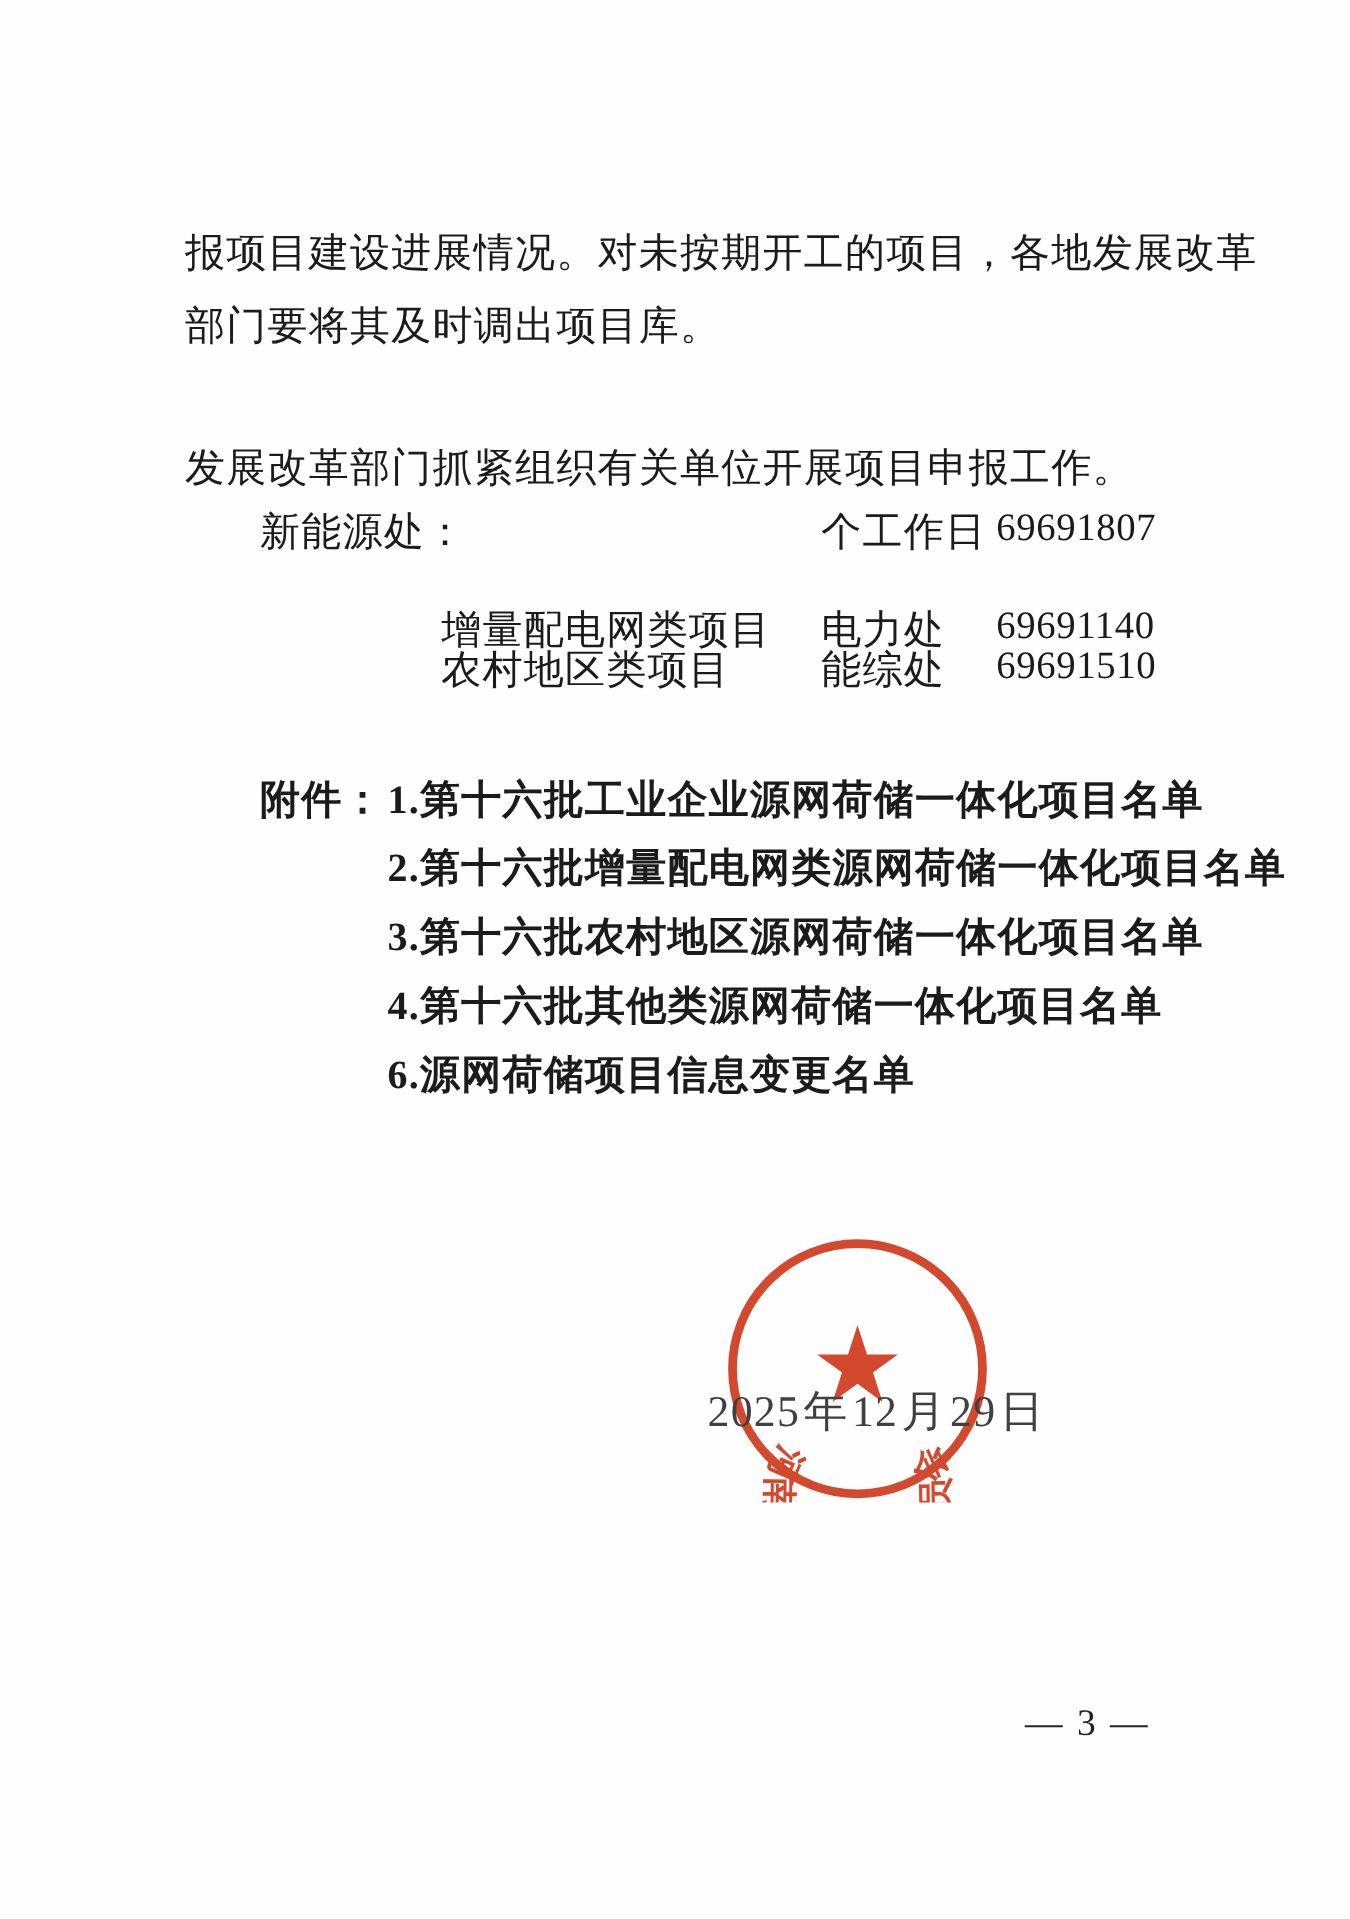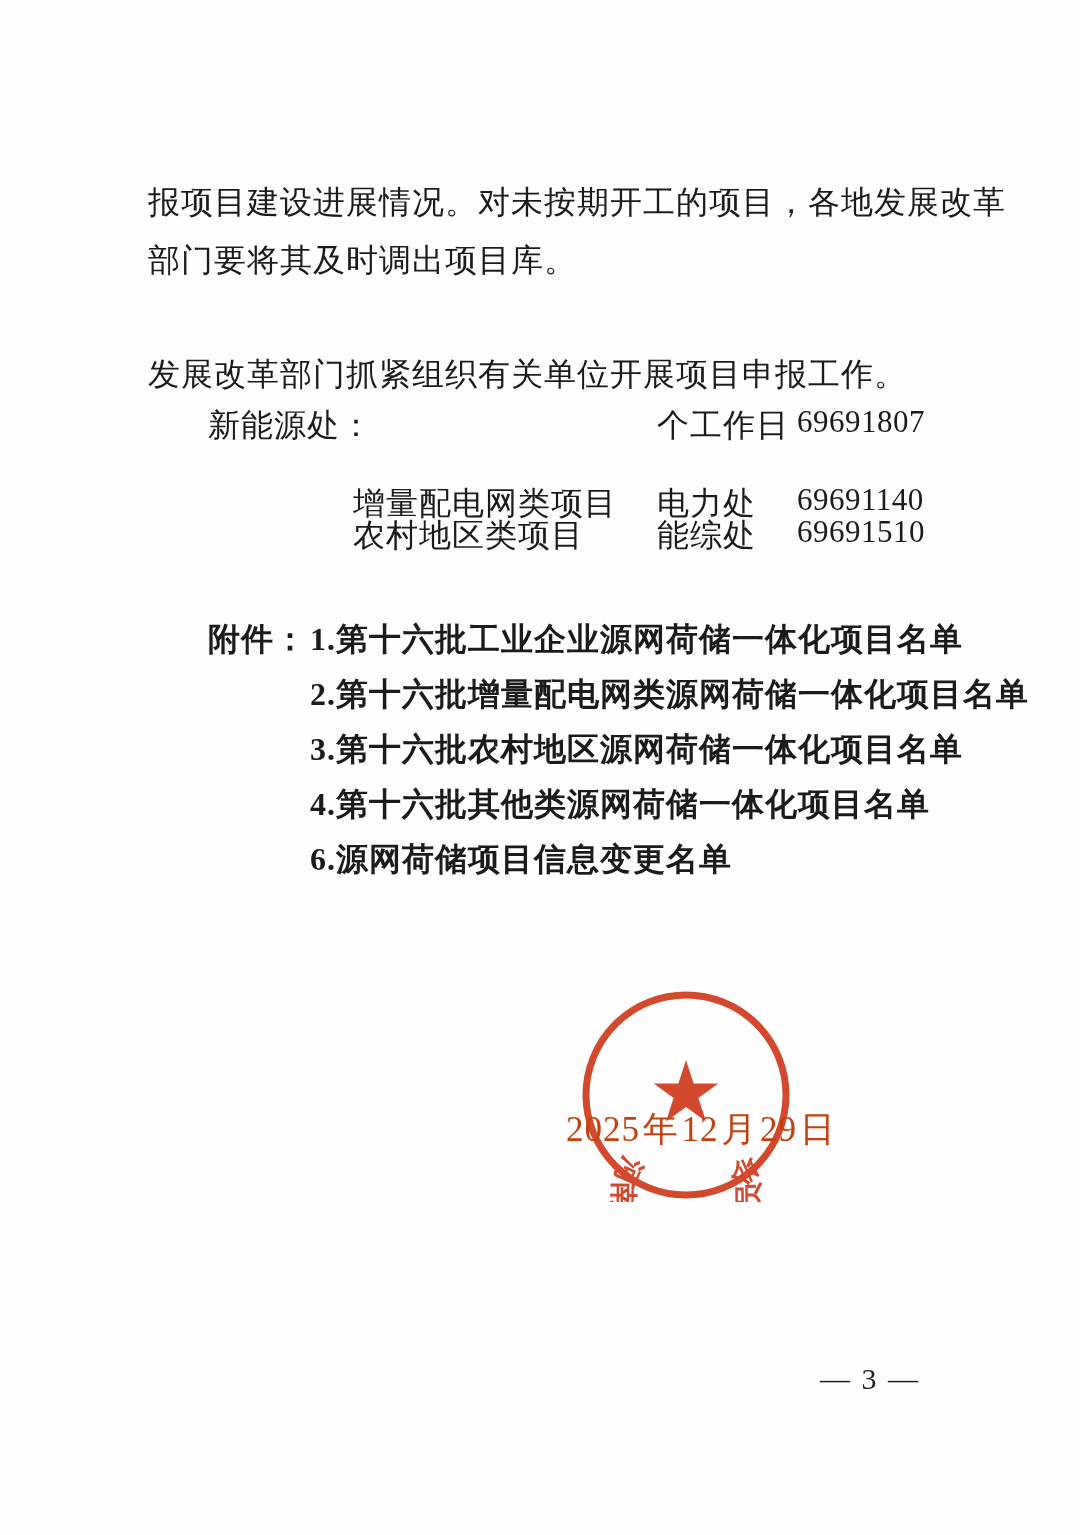--- a/index.html
+++ b/index.html
@@ -54,21 +54,21 @@
     font-family:"Liberation Serif","DejaVu Serif",serif;
     font-weight:bold;
     font-size:28px;
     letter-spacing:.5px;
   }
   .date{
     position:absolute;left:566px;top:1106px;z-index:3;
     font-size:35px;
     letter-spacing:1px;
     word-spacing:-7px;
-    color:#c2410c;
+    color:#404040;
     white-space:nowrap;
   }
   .pagenum{
     position:absolute;left:820px;top:1362px;
     font-size:30px;
     letter-spacing:2px;
     color:#222;
     white-space:nowrap;
   }
 </style>

